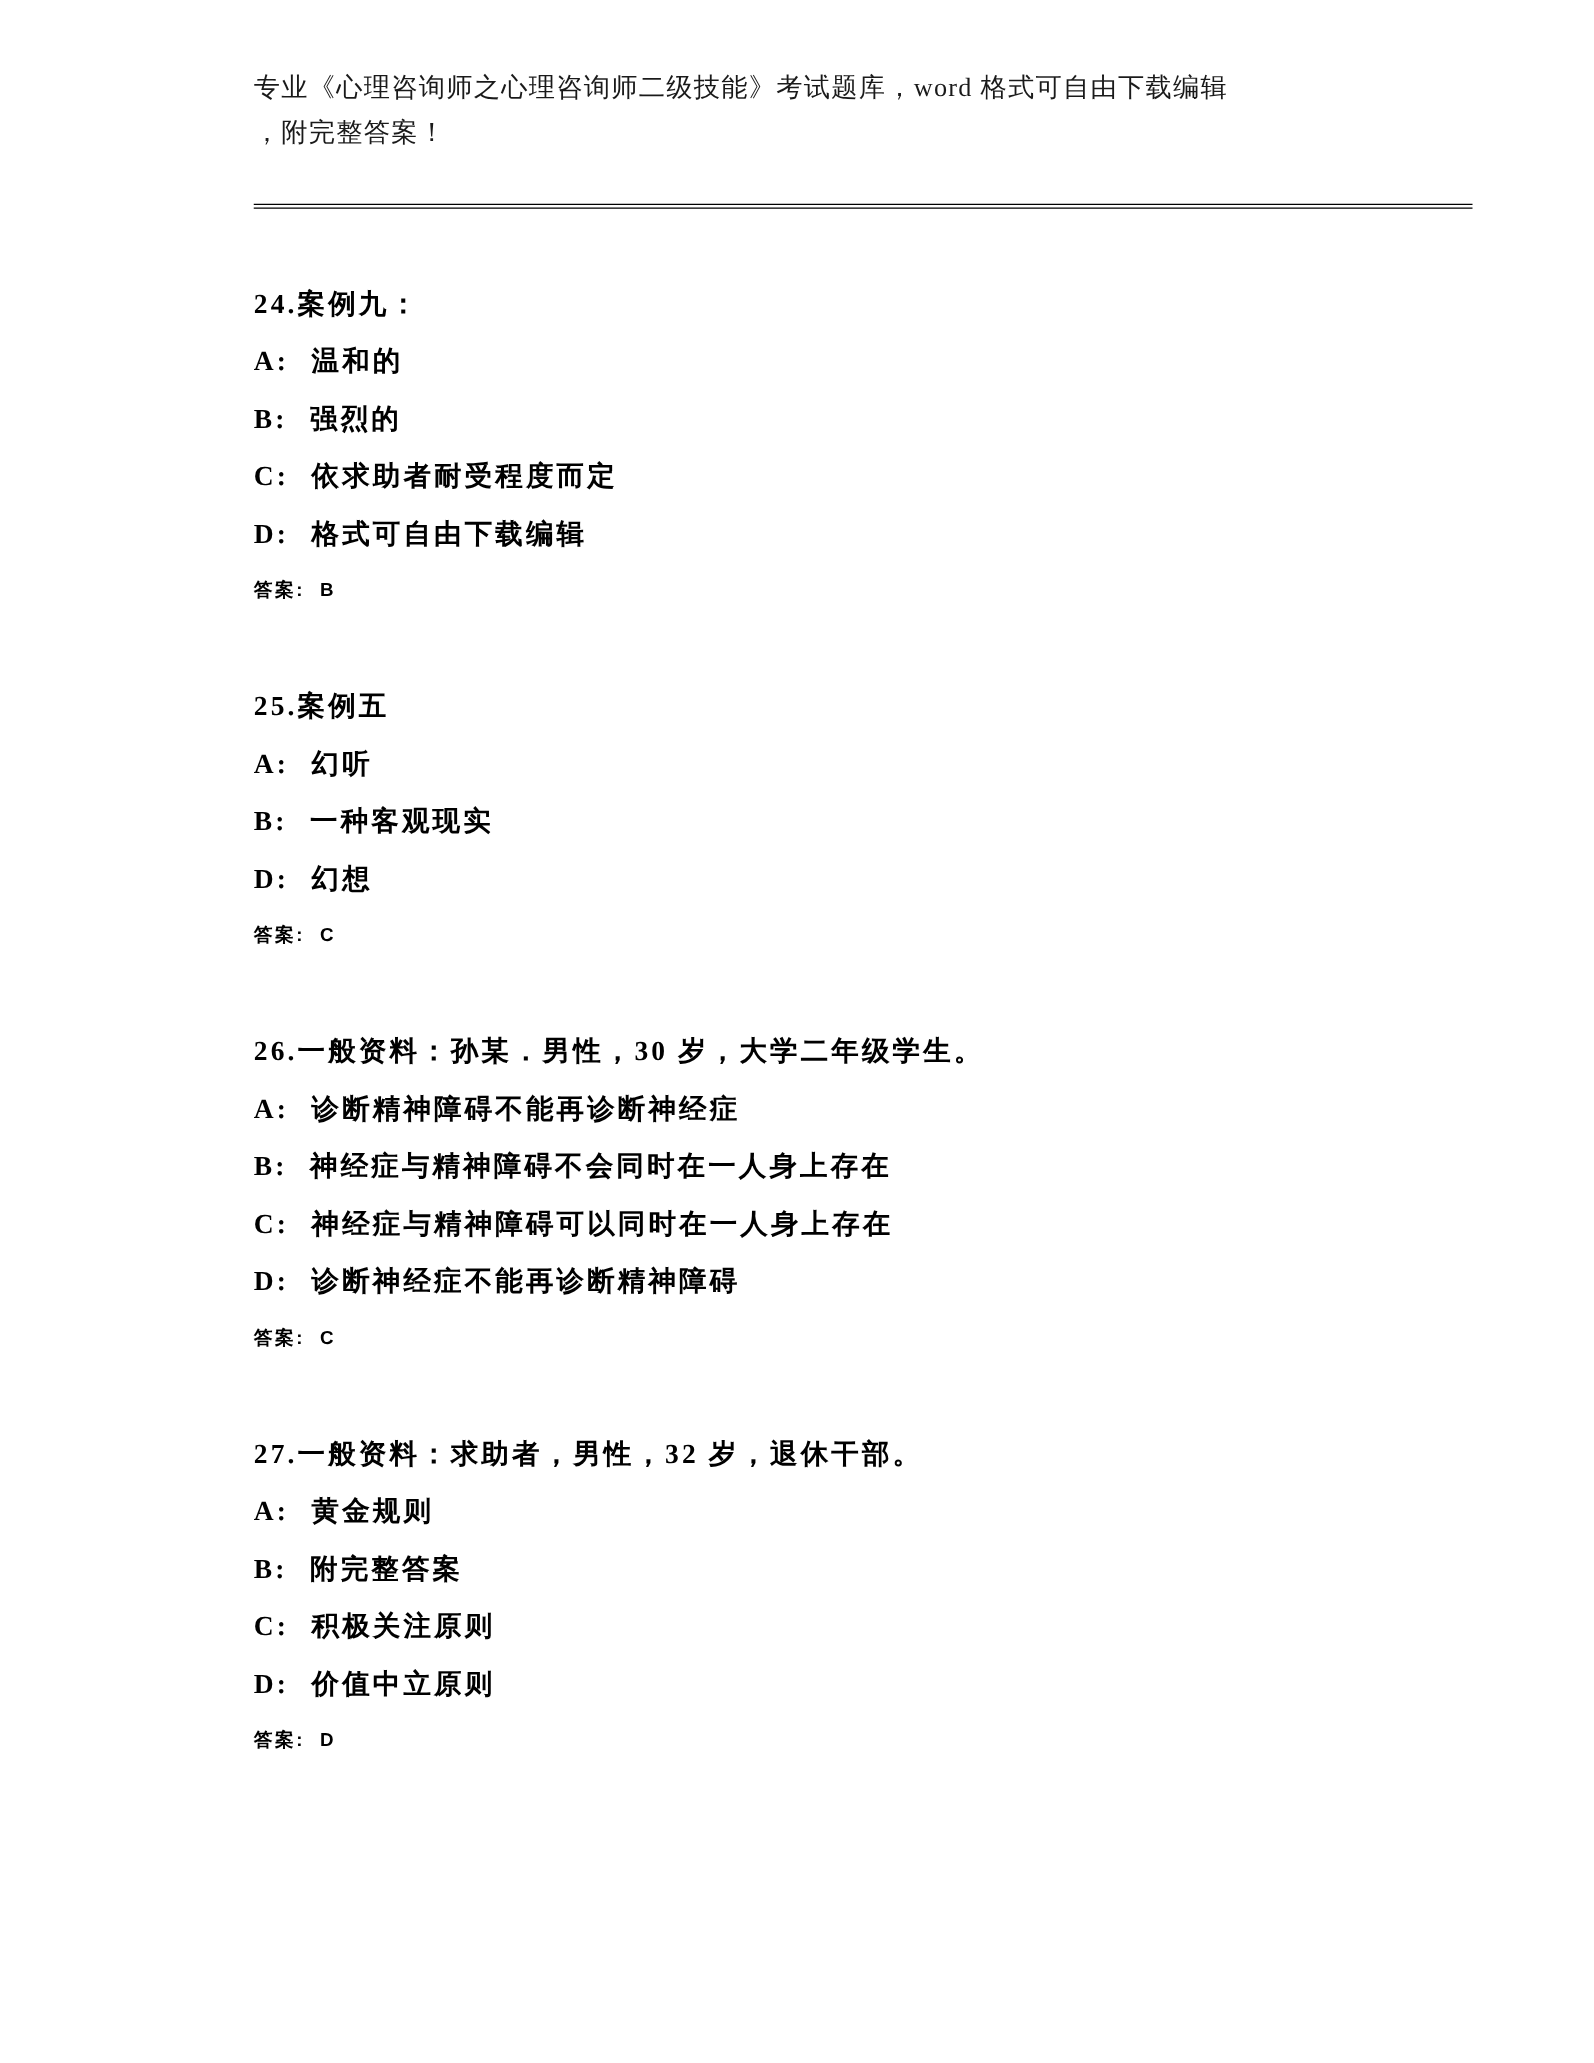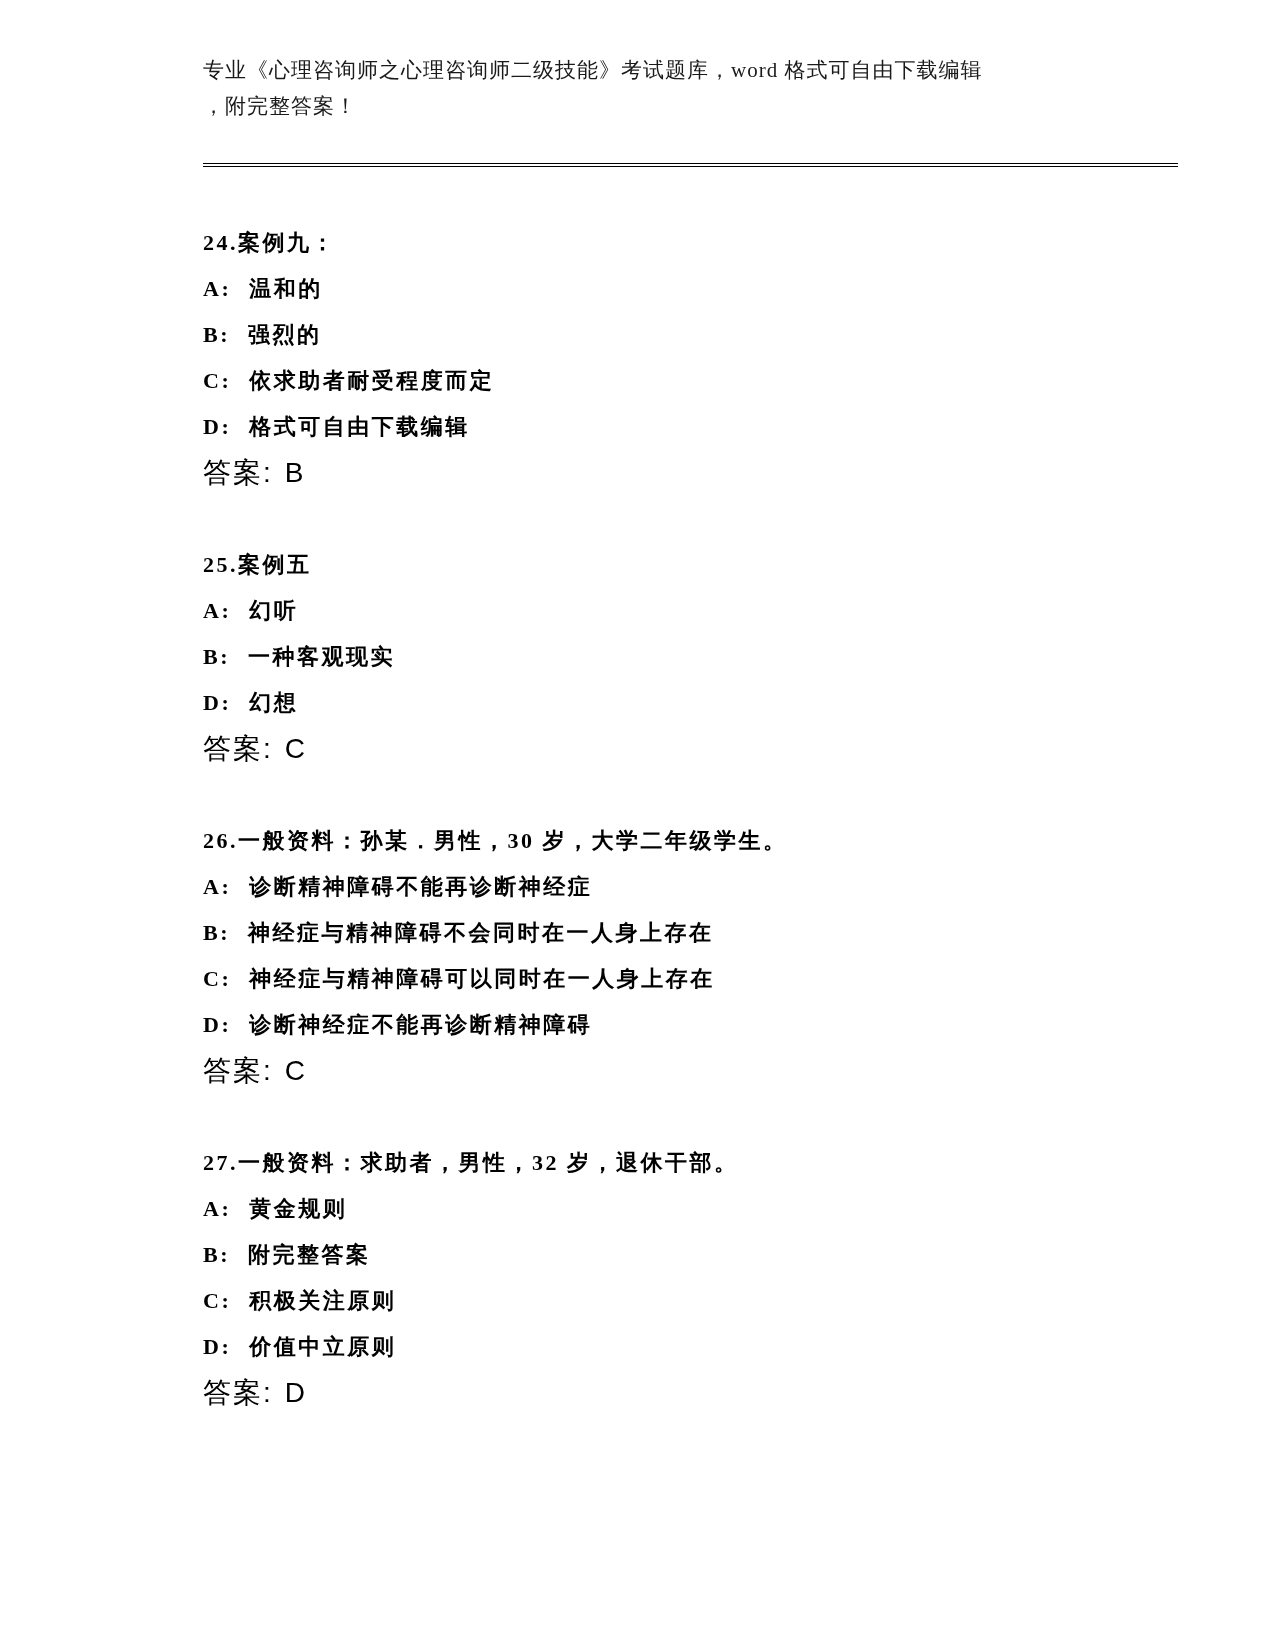--- a/index.html
+++ b/index.html
@@ -45,22 +45,22 @@
     font-size: 22px;
     line-height: 46px;
     letter-spacing: 2.5px;
     white-space: nowrap;
     font-weight: bold;
   }
   .stem-number { }
   .opt-text { margin-left: 18px; }
   .answer-line {
     font-family: "Liberation Sans", "DejaVu Sans", sans-serif;
-    font-weight: normal;
-    font-size: 28px;
+    font-weight: bold;
+    font-size: 15px;
     letter-spacing: 2px;
   }
   .answer-value { margin-left: 12px; }
 </style>
 </head>
 <body>
 
 <div class="page">
 
   <div class="doc-header">

